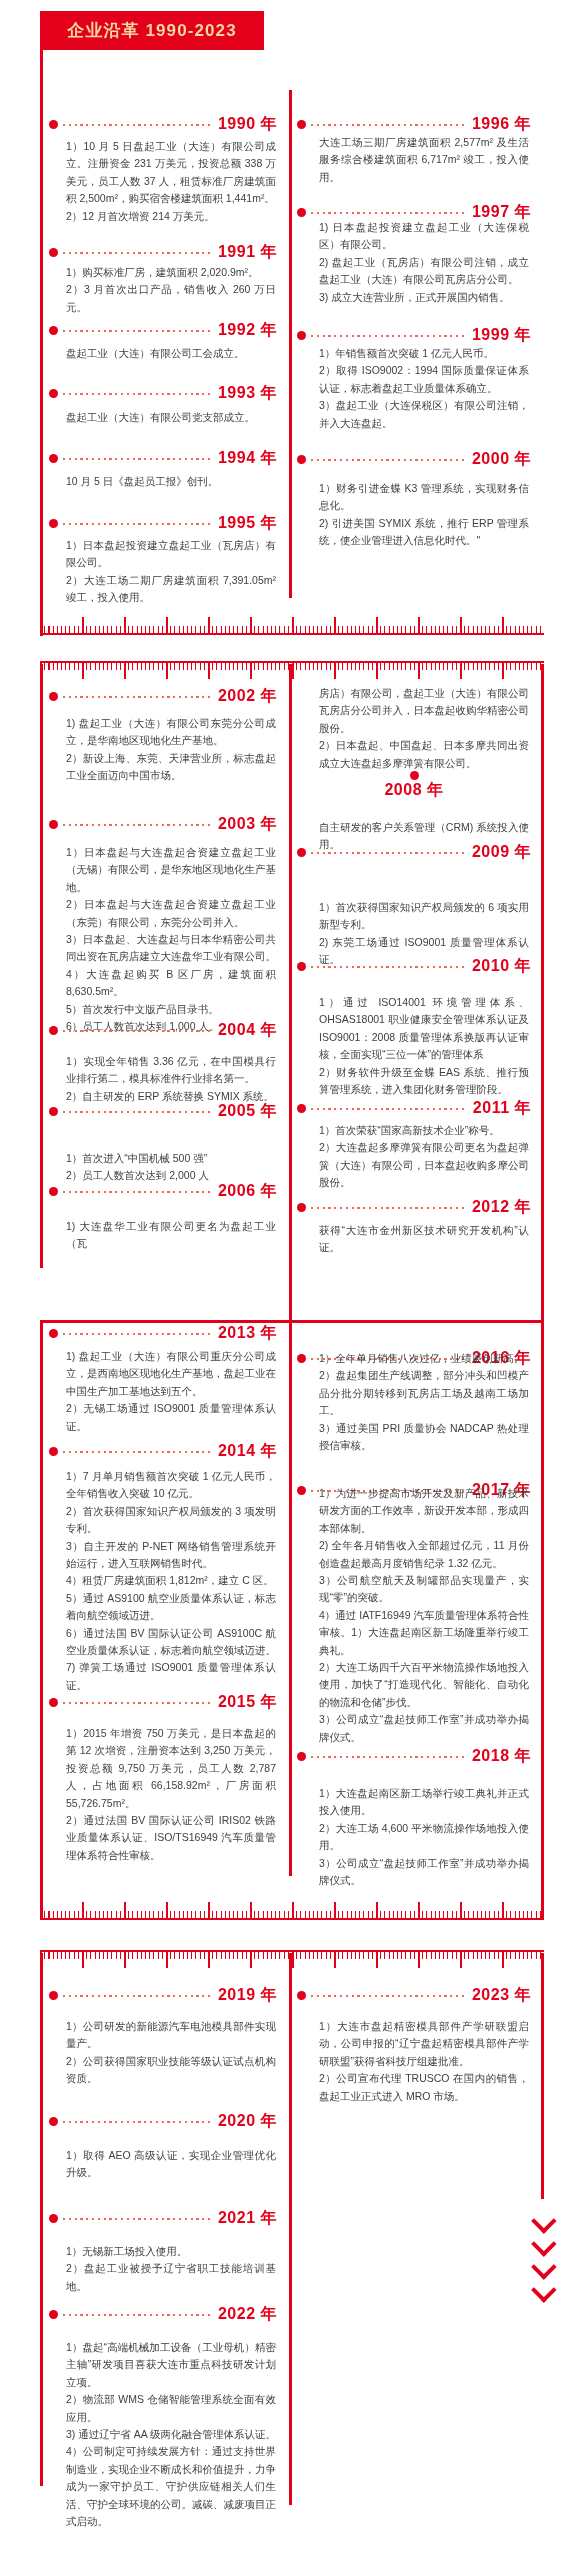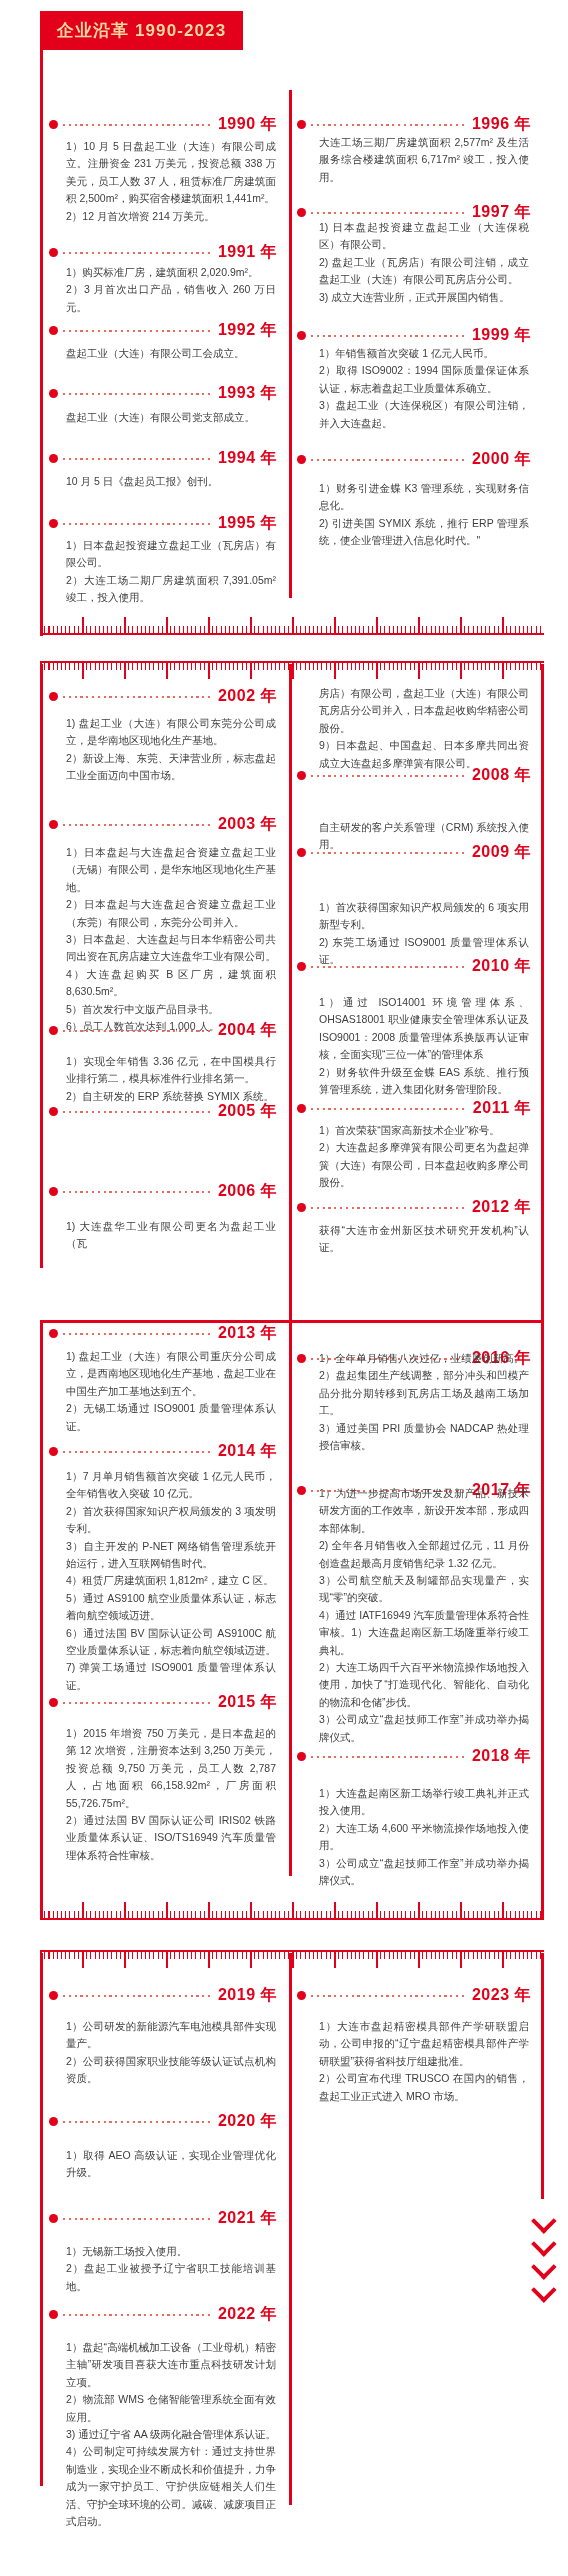--- a/index.html
+++ b/index.html
@@ -7,21 +7,21 @@
     --leader:#e96a5f;
     --gold:#f2d8a0;
     --txt:#404040;
   }
   html,body{margin:0;padding:0;background:#ffffff;}
   .canvas{
     position:relative;width:569px;height:2576px;margin:0 auto;background:#fff;
     font-family:"Liberation Sans","DejaVu Sans",sans-serif;overflow:hidden;
   }
   .header-box{
-    position:absolute;left:40px;top:10.5px;width:203px;height:39px;background:var(--red);
+    position:absolute;left:40px;top:10.5px;width:224px;height:39px;background:var(--red);
     display:flex;align-items:center;justify-content:center;
   }
   .header-box .title{color:var(--gold);font-size:17px;font-weight:bold;letter-spacing:1.1px;white-space:nowrap;}
   .vline{position:absolute;width:2.6px;background:var(--red);}
   .hline{position:absolute;height:2.6px;background:var(--red);}
   .ruler{position:absolute;left:40px;width:504px;height:23px;
     background-image:
       repeating-linear-gradient(90deg,var(--red) 0 1.6px,transparent 1.6px 42px),
       repeating-linear-gradient(90deg,var(--red) 0 1.1px,transparent 1.1px 4.2px);
     background-size:100% 16px,100% 7.4px;background-repeat:no-repeat,no-repeat;}
@@ -180,32 +180,34 @@
     <span class="year">2004 年</span>
   </div>
   <div class="body bL" style="top:1053px;">1）实现全年销售 3.36 亿元，在中国模具行业排行第二，模具标准件行业排名第一。
 2）自主研发的 ERP 系统替换 SYMIX 系统。</div>
 
   <div class="marker mL" style="top:1107px;">
     <span class="dot"></span>
       <span class="leader"></span>
     <span class="year">2005 年</span>
   </div>
+  <div class="body bL" style="top:1150px;">1）首次进入“中国机械 500 强”
+2）员工人数首次达到 2,000 人</div>
 
   <div class="marker mL" style="top:1187px;">
     <span class="dot"></span>
       <span class="leader"></span>
     <span class="year">2006 年</span>
   </div>
   <div class="body bL" style="top:1218px;">1) 大连盘华工业有限公司更名为盘起工业（瓦</div>
 
   <div class="body bR" style="top:685px;">房店）有限公司，盘起工业（大连）有限公司瓦房店分公司并入，日本盘起收购华精密公司股份。
-9）日本盘起、中国盘起、日本多摩共同出资成立大连盘起多摩弹簧有限公司。</div>
-
-  <div class="marker mR" style="top:771px;">
+2）日本盘起、中国盘起、日本多摩共同出资成立大连盘起多摩弹簧有限公司。</div>
+
+  <div class="marker mR" style="top:771px;flex-direction:column;">
     <span class="dot"></span>
       <span class="leader"></span>
     <span class="year">2008 年</span>
   </div>
   <div class="body bR" style="top:819px;">自主研发的客户关系管理（CRM) 系统投入使用。</div>
 
   <div class="marker mR" style="top:848px;">
     <span class="dot"></span>
       <span class="leader"></span>
     <span class="year">2009 年</span>

